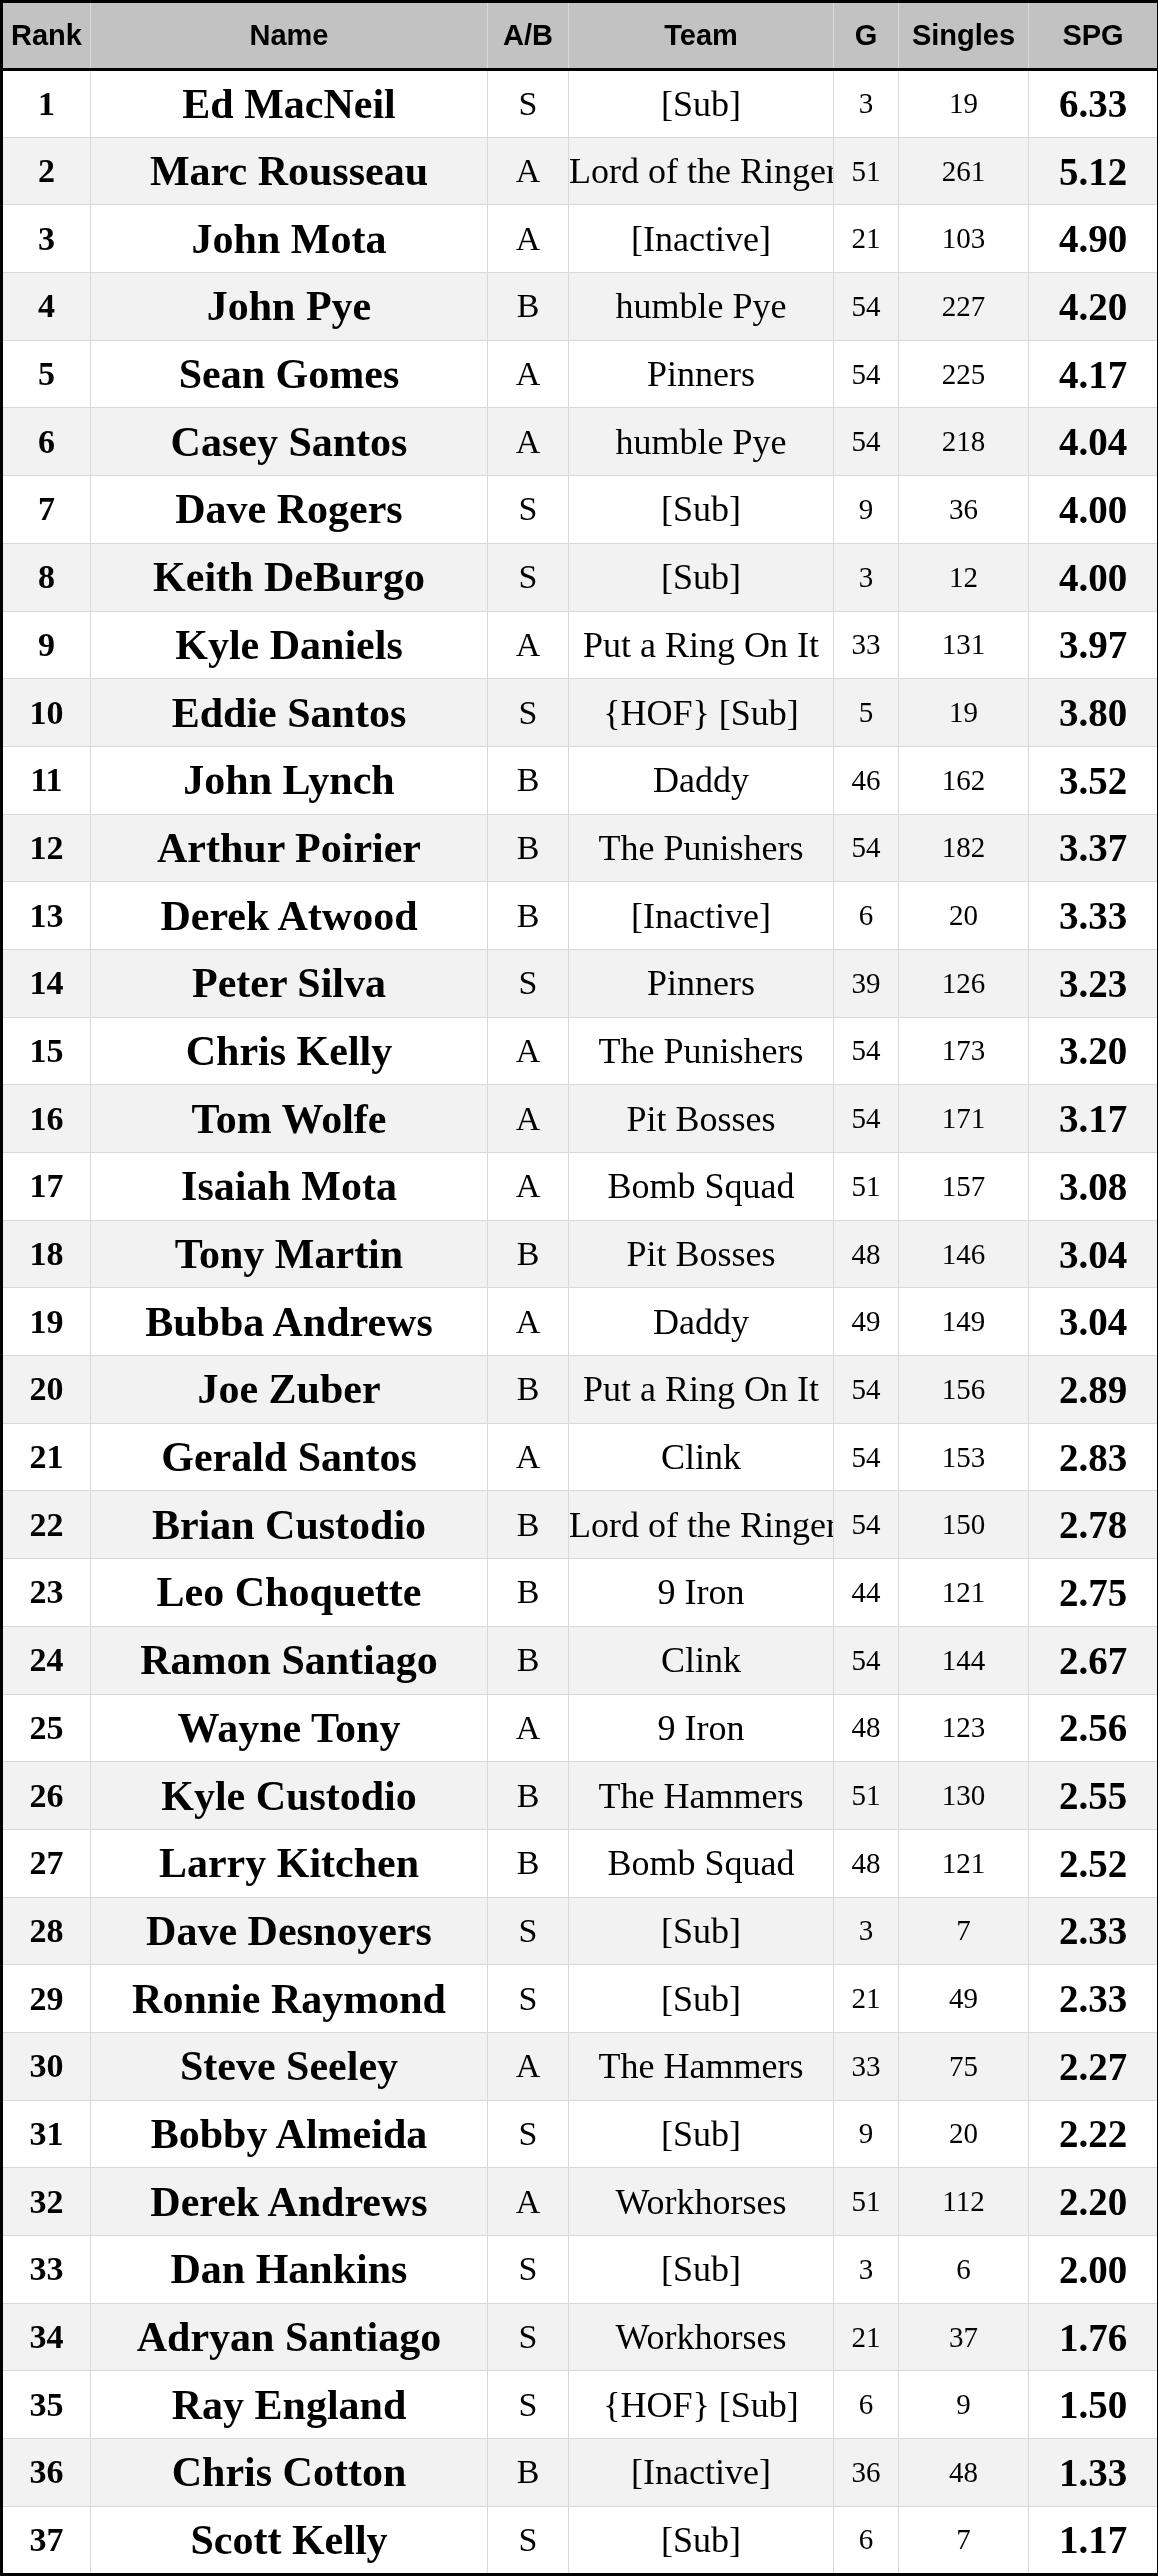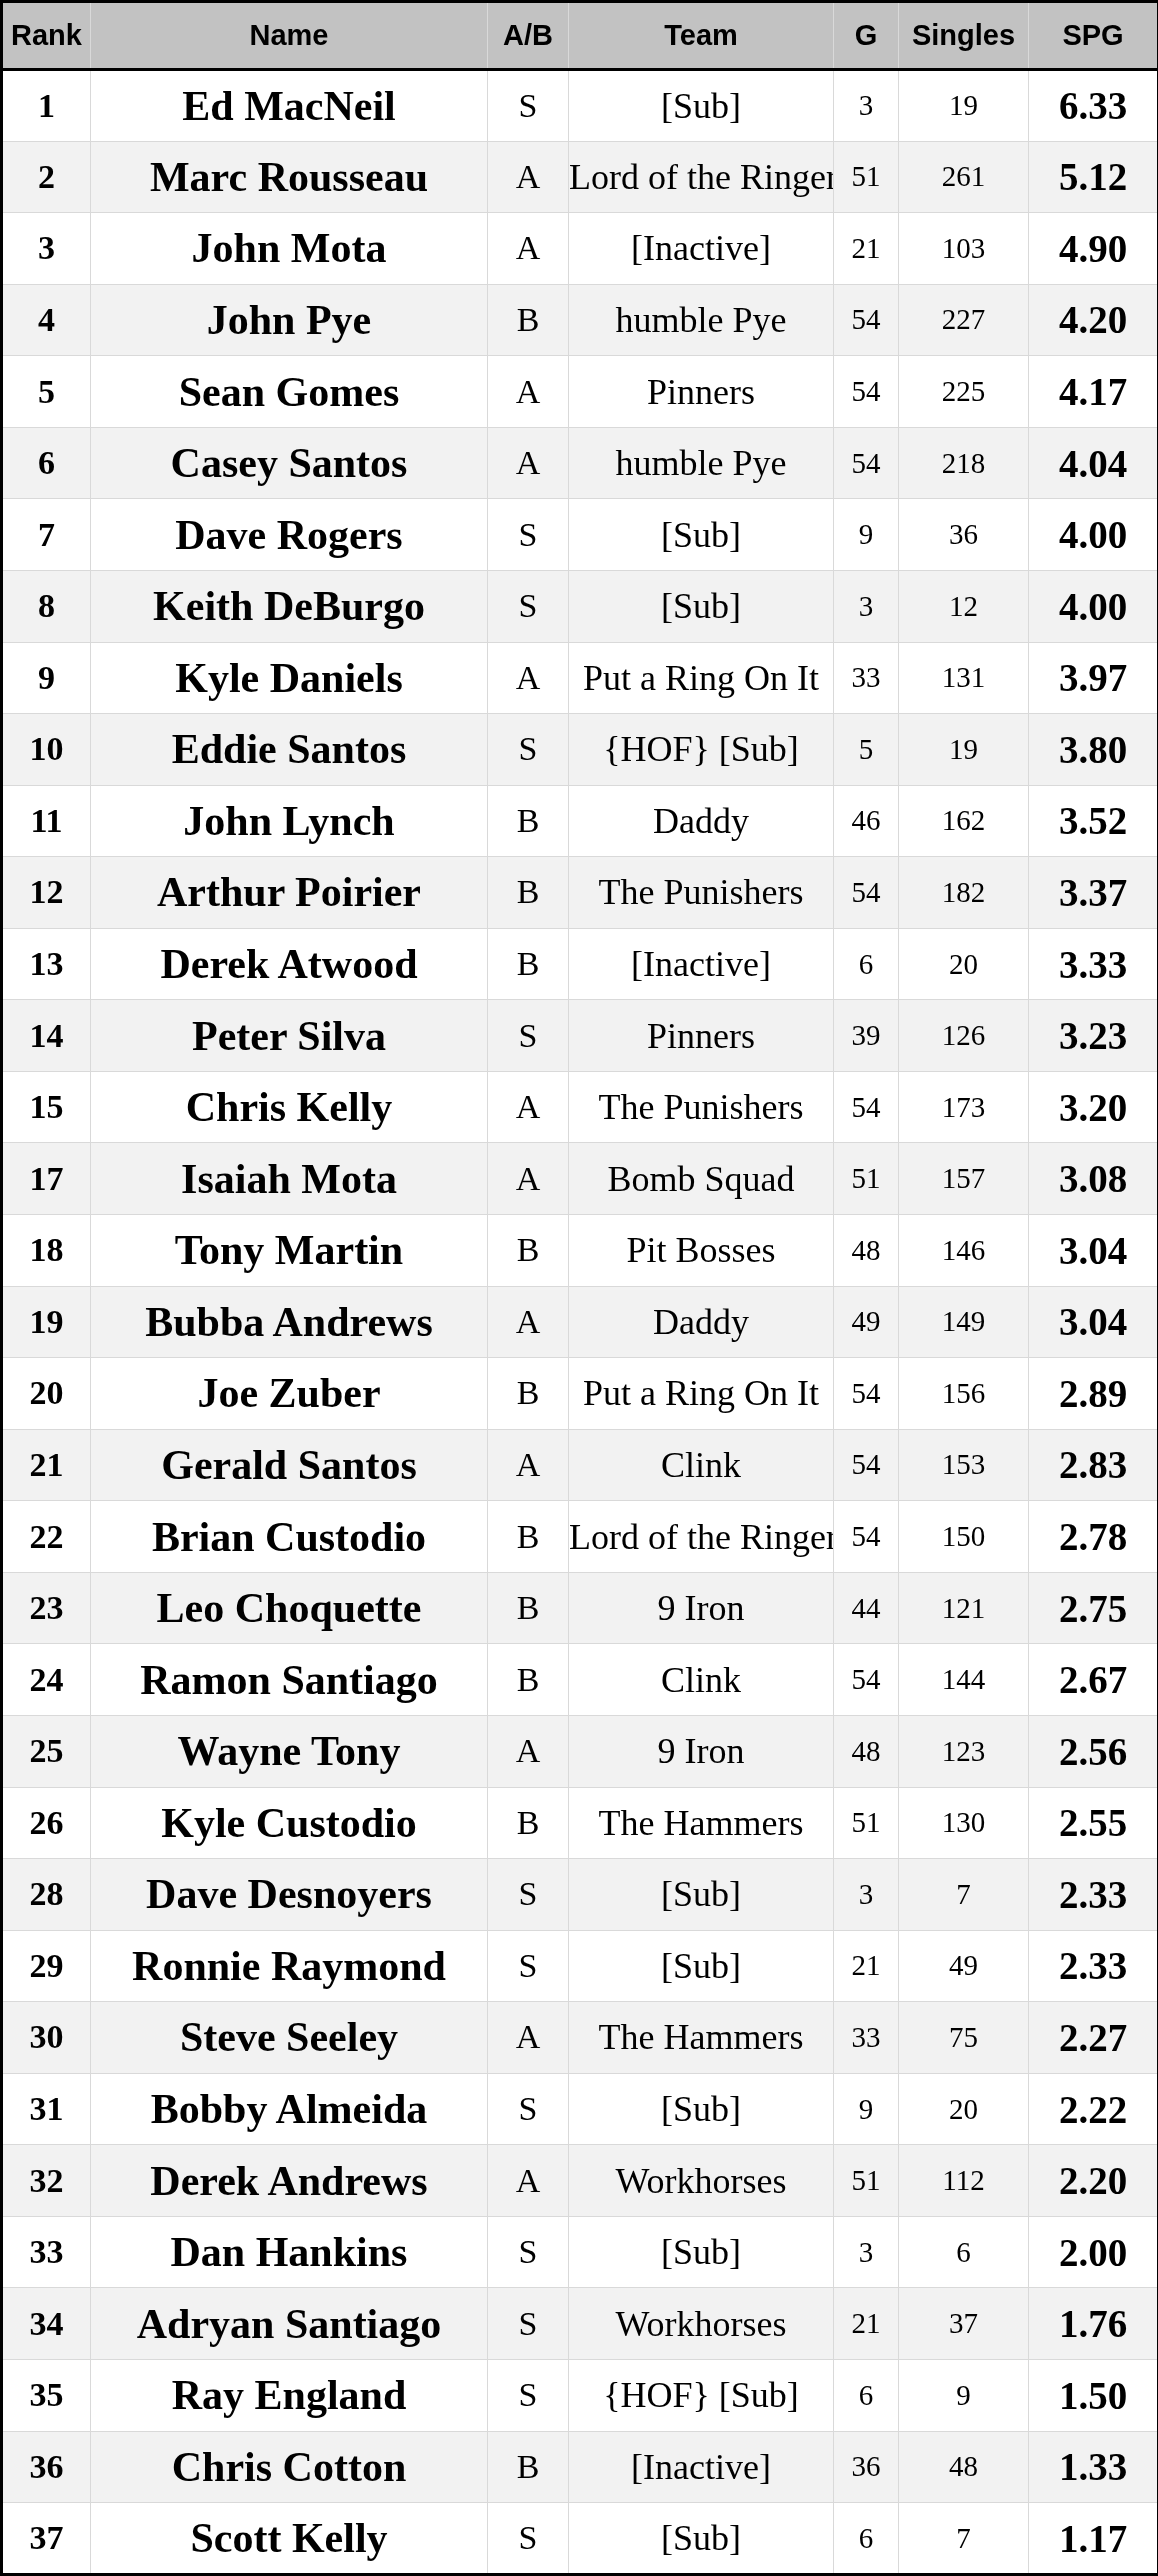--- a/index.html
+++ b/index.html
@@ -198,20 +198,29 @@
       <tr>
     <td class="c-rank">15</td>
     <td class="c-name">Chris Kelly</td>
     <td class="c-ab">A</td>
     <td class="c-team">The Punishers</td>
     <td class="c-g">54</td>
     <td class="c-singles">173</td>
     <td class="c-spg">3.20</td>
   </tr>
       <tr>
+    <td class="c-rank">16</td>
+    <td class="c-name">Tom Wolfe</td>
+    <td class="c-ab">A</td>
+    <td class="c-team">Pit Bosses</td>
+    <td class="c-g">54</td>
+    <td class="c-singles">171</td>
+    <td class="c-spg">3.17</td>
+  </tr>
+      <tr>
     <td class="c-rank">17</td>
     <td class="c-name">Isaiah Mota</td>
     <td class="c-ab">A</td>
     <td class="c-team">Bomb Squad</td>
     <td class="c-g">51</td>
     <td class="c-singles">157</td>
     <td class="c-spg">3.08</td>
   </tr>
       <tr>
     <td class="c-rank">18</td>
@@ -286,20 +295,29 @@
     <td class="c-spg">2.56</td>
   </tr>
       <tr>
     <td class="c-rank">26</td>
     <td class="c-name">Kyle Custodio</td>
     <td class="c-ab">B</td>
     <td class="c-team">The Hammers</td>
     <td class="c-g">51</td>
     <td class="c-singles">130</td>
     <td class="c-spg">2.55</td>
+  </tr>
+      <tr>
+    <td class="c-rank">27</td>
+    <td class="c-name">Larry Kitchen</td>
+    <td class="c-ab">B</td>
+    <td class="c-team">Bomb Squad</td>
+    <td class="c-g">48</td>
+    <td class="c-singles">121</td>
+    <td class="c-spg">2.52</td>
   </tr>
       <tr>
     <td class="c-rank">28</td>
     <td class="c-name">Dave Desnoyers</td>
     <td class="c-ab">S</td>
     <td class="c-team">[Sub]</td>
     <td class="c-g">3</td>
     <td class="c-singles">7</td>
     <td class="c-spg">2.33</td>
   </tr>

